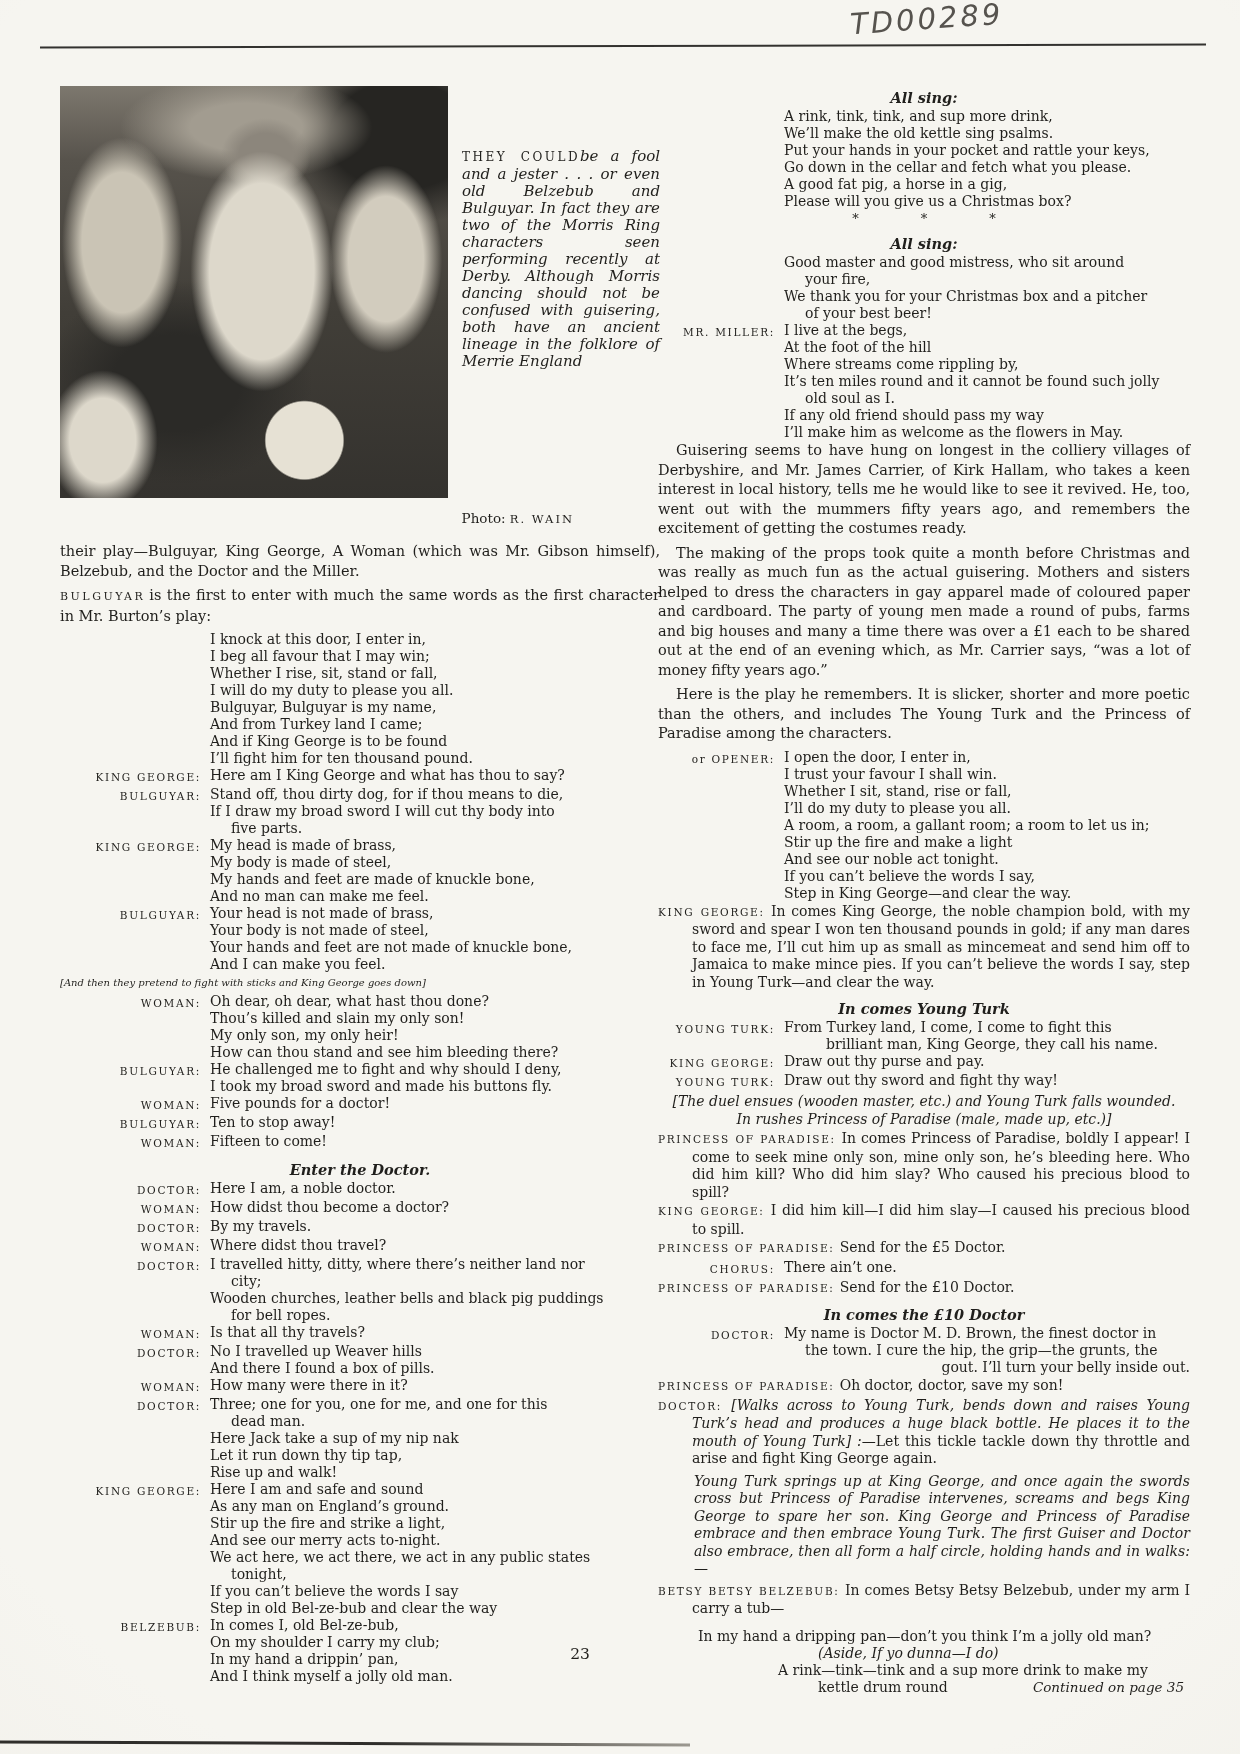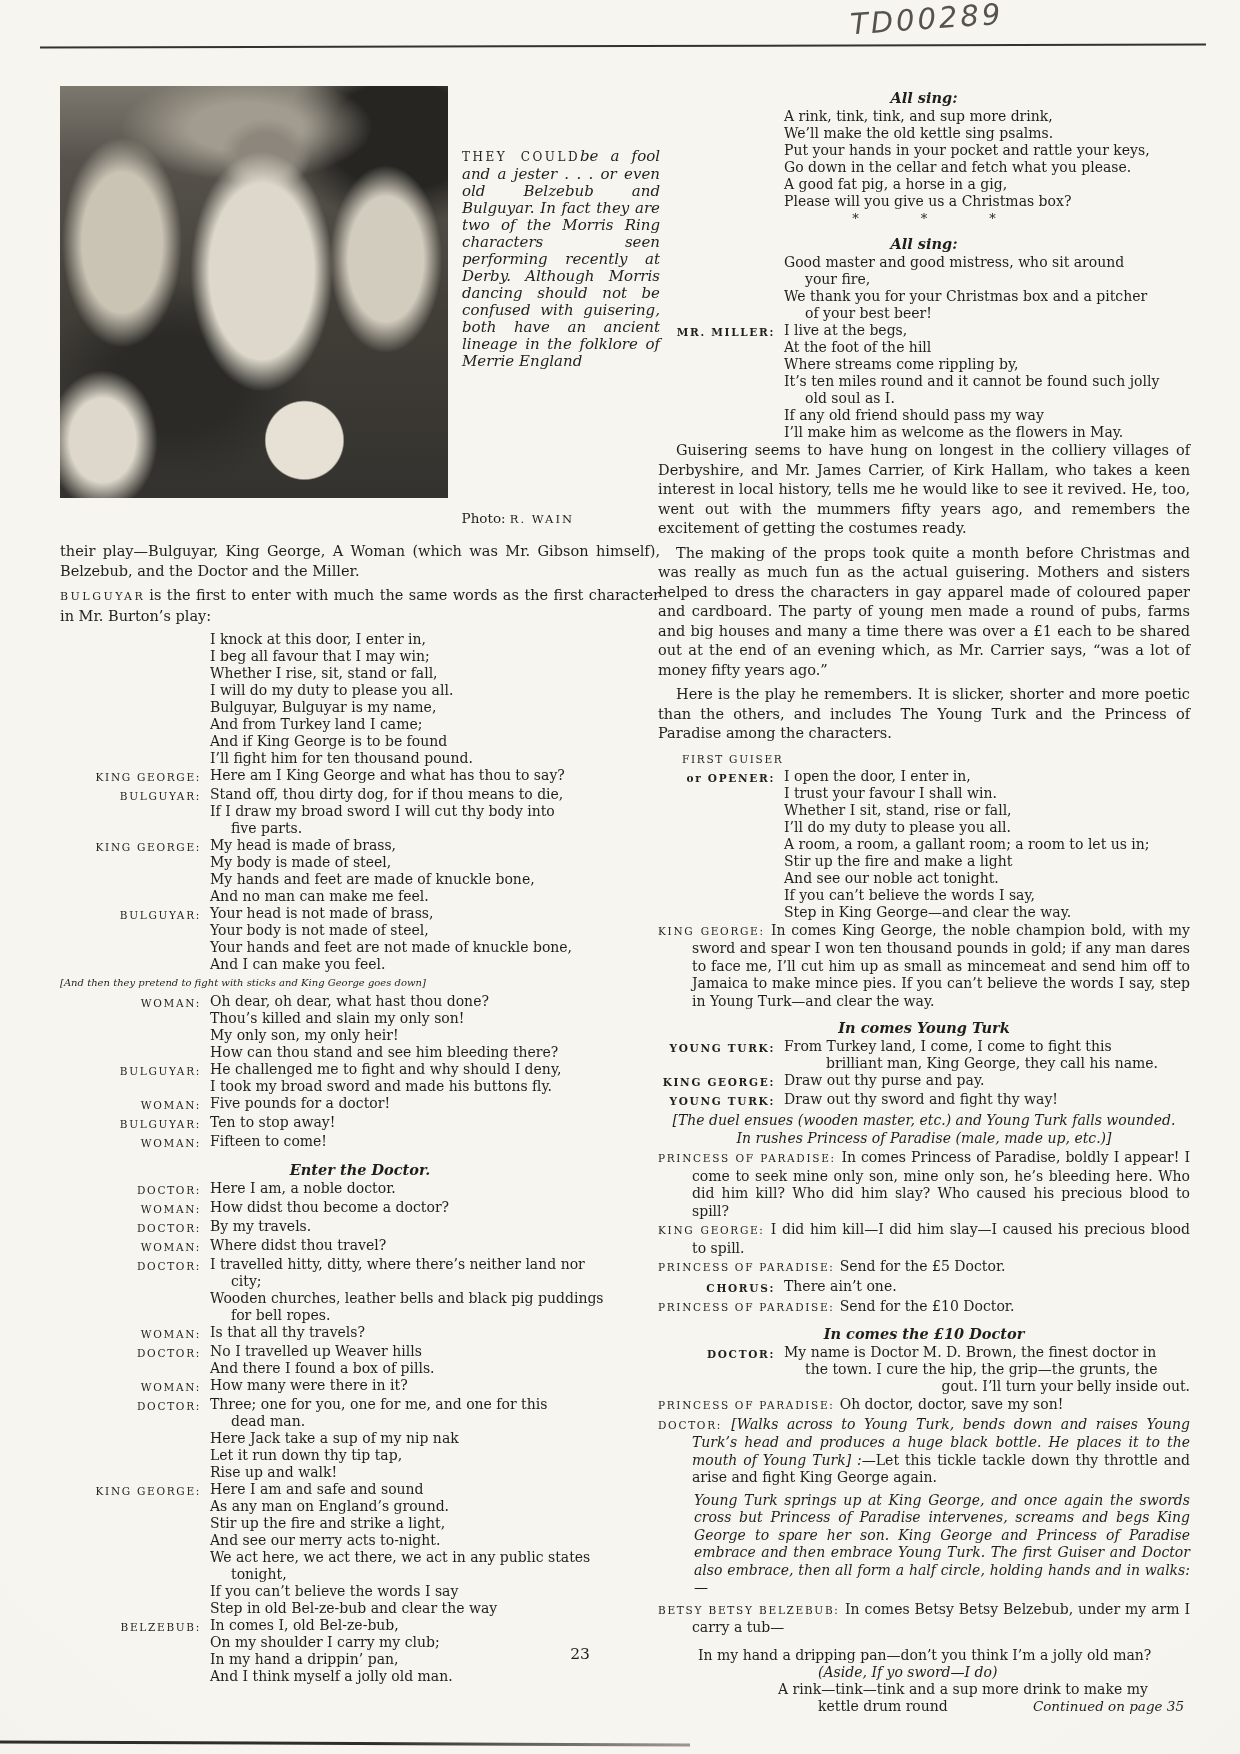--- a/index.html
+++ b/index.html
@@ -42,21 +42,21 @@
   
   .prose{margin:0 0 5px 0;font-size:14.5px;line-height:19.5px;text-align:justify;}
   .prose.indent{text-indent:18px;}
   .lead{font-size:11px;letter-spacing:2.5px;margin-right:4px;}
 
   
   .d-entry{margin:0;}
   .d-row{display:flex;font-size:14px;line-height:17px;}
   .speaker{flex:0 0 141px;text-align:right;padding-right:9px;font-size:10.5px;
       letter-spacing:1.7px;line-height:17px;padding-top:2px;}
-  .col-right .speaker{flex:0 0 117px;font-weight:bold;}
+  .col-right .speaker{flex:0 0 117px;}
   .speaker-top{font-size:10.5px;letter-spacing:1.7px;line-height:17px;padding-left:24px;padding-top:2px;}
   .d-lines{flex:1;}
   .line{white-space:nowrap;font-size:14px;line-height:17px;}
   .verse{margin-left:150px;}
   .col-right .verse{margin-left:126px;}
   .center-it{text-align:center;font-style:italic;font-weight:bold;font-size:14.5px;
       line-height:19px;margin:8px 0 1px 0;}
   .stars{display:flex;justify-content:center;gap:62px;font-size:13px;line-height:15px;margin:1px 0 0 0;}
   .stage{font-style:italic;font-size:10px;line-height:18px;margin:1px 0;}
   .stage-center{font-style:italic;font-size:14px;line-height:17.5px;text-align:center;}
@@ -333,21 +333,20 @@
               <div class="line" style="padding-left: 21px;">old soul as I.</div>
               <div class="line">If any old friend should pass my way</div>
               <div class="line">I’ll make him as welcome as the flowers in May.</div>
             </div>
           </div>
         </div>
         <p class="prose indent">Guisering seems to have hung on longest in the colliery villages of Derbyshire, and Mr. James Carrier, of Kirk Hallam, who takes a keen interest in local history, tells me he would like to see it revived. He, too, went out with the mummers fifty years ago, and remembers the excitement of getting the costumes ready.</p>
         <p class="prose indent">The making of the props took quite a month before Christmas and was really as much fun as the actual guisering. Mothers and sisters helped to dress the characters in gay apparel made of coloured paper and cardboard. The party of young men made a round of pubs, farms and big houses and many a time there was over a £1 each to be shared out at the end of an evening which, as Mr. Carrier says, “was a lot of money fifty years ago.”</p>
         <p class="prose indent">Here is the play he remembers. It is slicker, shorter and more poetic than the others, and includes The Young Turk and the Princess of Paradise among the characters.</p>
         <div class="d-entry">
-          <div class="speaker-top">FIRST GUISER</div>
           <div class="d-row">
             <div class="speaker">or OPENER:</div>
             <div class="d-lines">
               <div class="line">I open the door, I enter in,</div>
               <div class="line">I trust your favour I shall win.</div>
               <div class="line">Whether I sit, stand, rise or fall,</div>
               <div class="line">I’ll do my duty to please you all.</div>
               <div class="line">A room, a room, a gallant room; a room to let us in;</div>
               <div class="line">Stir up the fire and make a light</div>
               <div class="line">And see our noble act tonight.</div>
@@ -409,21 +408,21 @@
               <div class="line" style="padding-left: 21px; text-align: right;">gout. I’ll turn your belly inside out.</div>
             </div>
           </div>
         </div>
         <p class="para-d"><span class="sp-inline">PRINCESS OF PARADISE: </span>Oh doctor, doctor, save my son!</p>
         <p class="para-d"><span class="sp-inline">DOCTOR: </span><span class="it">[Walks across to Young Turk, bends down and raises Young Turk’s head and produces a huge black bottle. He places it to the mouth of Young Turk] :—</span>Let this tickle tackle down thy throttle and arise and fight King George again.</p>
         <p class="stage-para">Young Turk springs up at King George, and once again the swords cross but Princess of Paradise intervenes, screams and begs King George to spare her son. King George and Princess of Paradise embrace and then embrace Young Turk. The first Guiser and Doctor also embrace, then all form a half circle, holding hands and in walks:—</p>
         <p class="para-d"><span class="sp-inline">BETSY BETSY BELZEBUB: </span>In comes Betsy Betsy Belzebub, under my arm I carry a tub—</p>
         <div class="lines-block">
           <div class="line" style="padding-left: 40px;"><span>In my hand a dripping pan—don’t you think I’m a jolly old man?</span></div>
-          <div class="line" style="padding-left: 160px;"><span class="it">(Aside,  If yo sword—I do)</span></div>
+          <div class="line" style="padding-left: 160px;"><span class="it">(Aside,  If yo dunna—I do)</span></div>
           <div class="line" style="padding-left: 120px;"><span>A rink—tink—tink and a sup more drink to make my</span></div>
           <div class="line" style="padding-left: 160px;"><span class="note">Continued on page 35</span><span>kettle drum round</span></div>
         </div>
       </div>
   </div>
 
   <div class="pageno">23</div>
   <div class="bottom-line"></div>
 </div>
 

